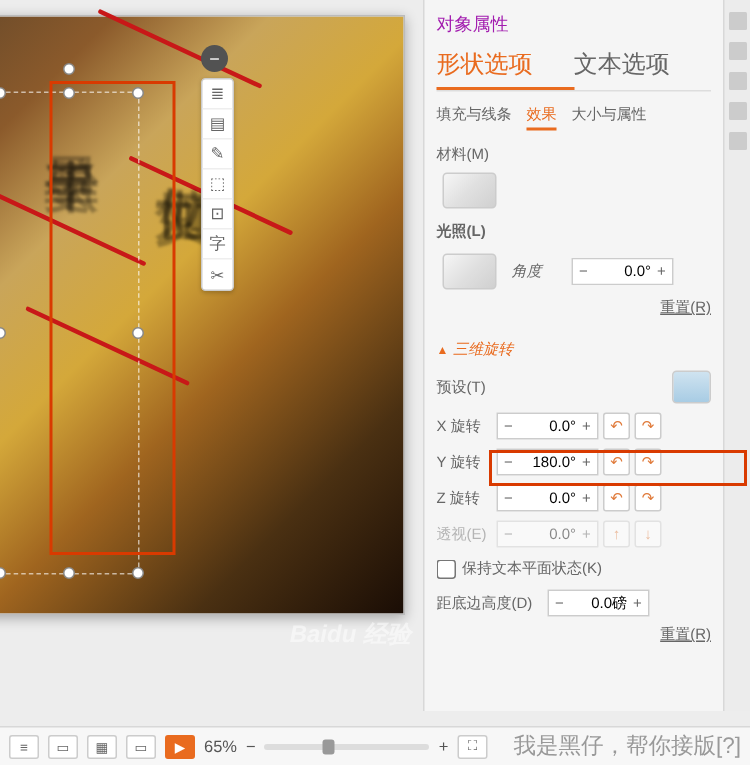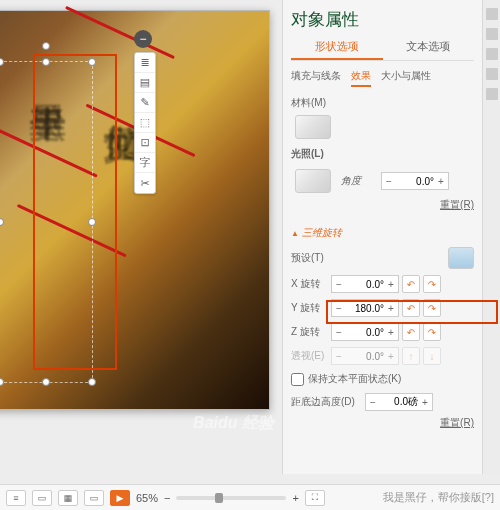--- a/index.html
+++ b/index.html
@@ -20,23 +20,23 @@
 .h-nw{left:-4px;top:-4px}.h-n{left:50%;top:-4px;margin-left:-4px}.h-ne{right:-4px;top:-4px}
 .h-w{left:-4px;top:50%;margin-top:-4px}.h-e{right:-4px;top:50%;margin-top:-4px}
 .h-sw{left:-4px;bottom:-4px}.h-s{left:50%;bottom:-4px;margin-left:-4px}.h-se{right:-4px;bottom:-4px}
 .rot{left:50%;top:-20px;margin-left:-4px;background:#fff;}
 .float-tb{position:absolute;left:134px;top:52px;width:22px;background:#fff;border:1px solid #ccc;border-radius:3px;box-shadow:0 1px 3px rgba(0,0,0,.2);}
 .float-tb .ft-btn{width:20px;height:20px;display:flex;align-items:center;justify-content:center;border-bottom:1px solid #eee;cursor:pointer;font-size:11px;color:#666;}
 .float-tb .ft-btn:last-child{border-bottom:none;}
 .circ{position:absolute;width:18px;height:18px;border-radius:50%;background:#525252;color:#fff;display:flex;align-items:center;justify-content:center;font-size:12px;cursor:pointer;}
 .c1{left:134px;top:30px;}
 .panel{width:200px;background:#f5f5f5;border-left:1px solid #d8d8d8;display:flex;flex-direction:column;padding:4px 8px;}
-.panel-title{font-size:17px;color:#14532d;padding:4px 0;}
+.panel-title{font-size:12px;color:#a21caf;padding:4px 0;}
 .tabs{display:flex;border-bottom:1px solid #ddd;margin-bottom:6px;}
-.tab{flex:1;text-align:center;padding:4px 0;cursor:pointer;font-size:11px;color:#666;}
+.tab{flex:1;text-align:left;padding:4px 0;cursor:pointer;font-size:16px;color:#666;}
 .tab.active{color:#e96b1f;border-bottom:2px solid #e96b1f;}
 .subtabs{display:flex;gap:10px;margin-bottom:4px;font-size:10px;}
 .subtab{cursor:pointer;padding:2px 0;color:#666;}
 .subtab.active{color:#e96b1f;border-bottom:2px solid #e96b1f;}
 .row{display:flex;align-items:center;margin:3px 0;min-height:18px;}
 .lbl{flex:0 0 auto;font-size:10px;color:#666;min-width:40px;}
 .swatch{width:36px;height:24px;border:1px solid #ccc;border-radius:3px;background:linear-gradient(135deg,#f6f6f6 0%,#e0e0e0 50%,#d0d0d0 100%);cursor:pointer;margin-left:4px;}
 .swatch.blue{background:linear-gradient(180deg,#cfe3f0,#a8cce4);}
 .stepper{display:flex;align-items:center;border:1px solid #ccc;height:18px;background:#fff;}
 .stepper button{width:14px;height:16px;border:none;background:#fff;cursor:pointer;font-size:10px;color:#666;display:flex;align-items:center;justify-content:center;}
@@ -208,14 +208,14 @@
   <div class="sb">▭</div>
   <div class="sb play">▶</div>
   <span>65%</span>
   <span>−</span>
   <div class="zoom-track">
       <div class="zoom-thumb"></div>
     </div>
   <span>+</span>
   <div class="sb">⛶</div>
   <span style="flex:1"></span>
-  <span style="font-size:11px;color:#999;">我是黑仔，帮你接版[?]</span>
+  <span style="font-size:15px;color:#999;">我是黑仔，帮你接版[?]</span>
 </div>
 
 </body></html>

